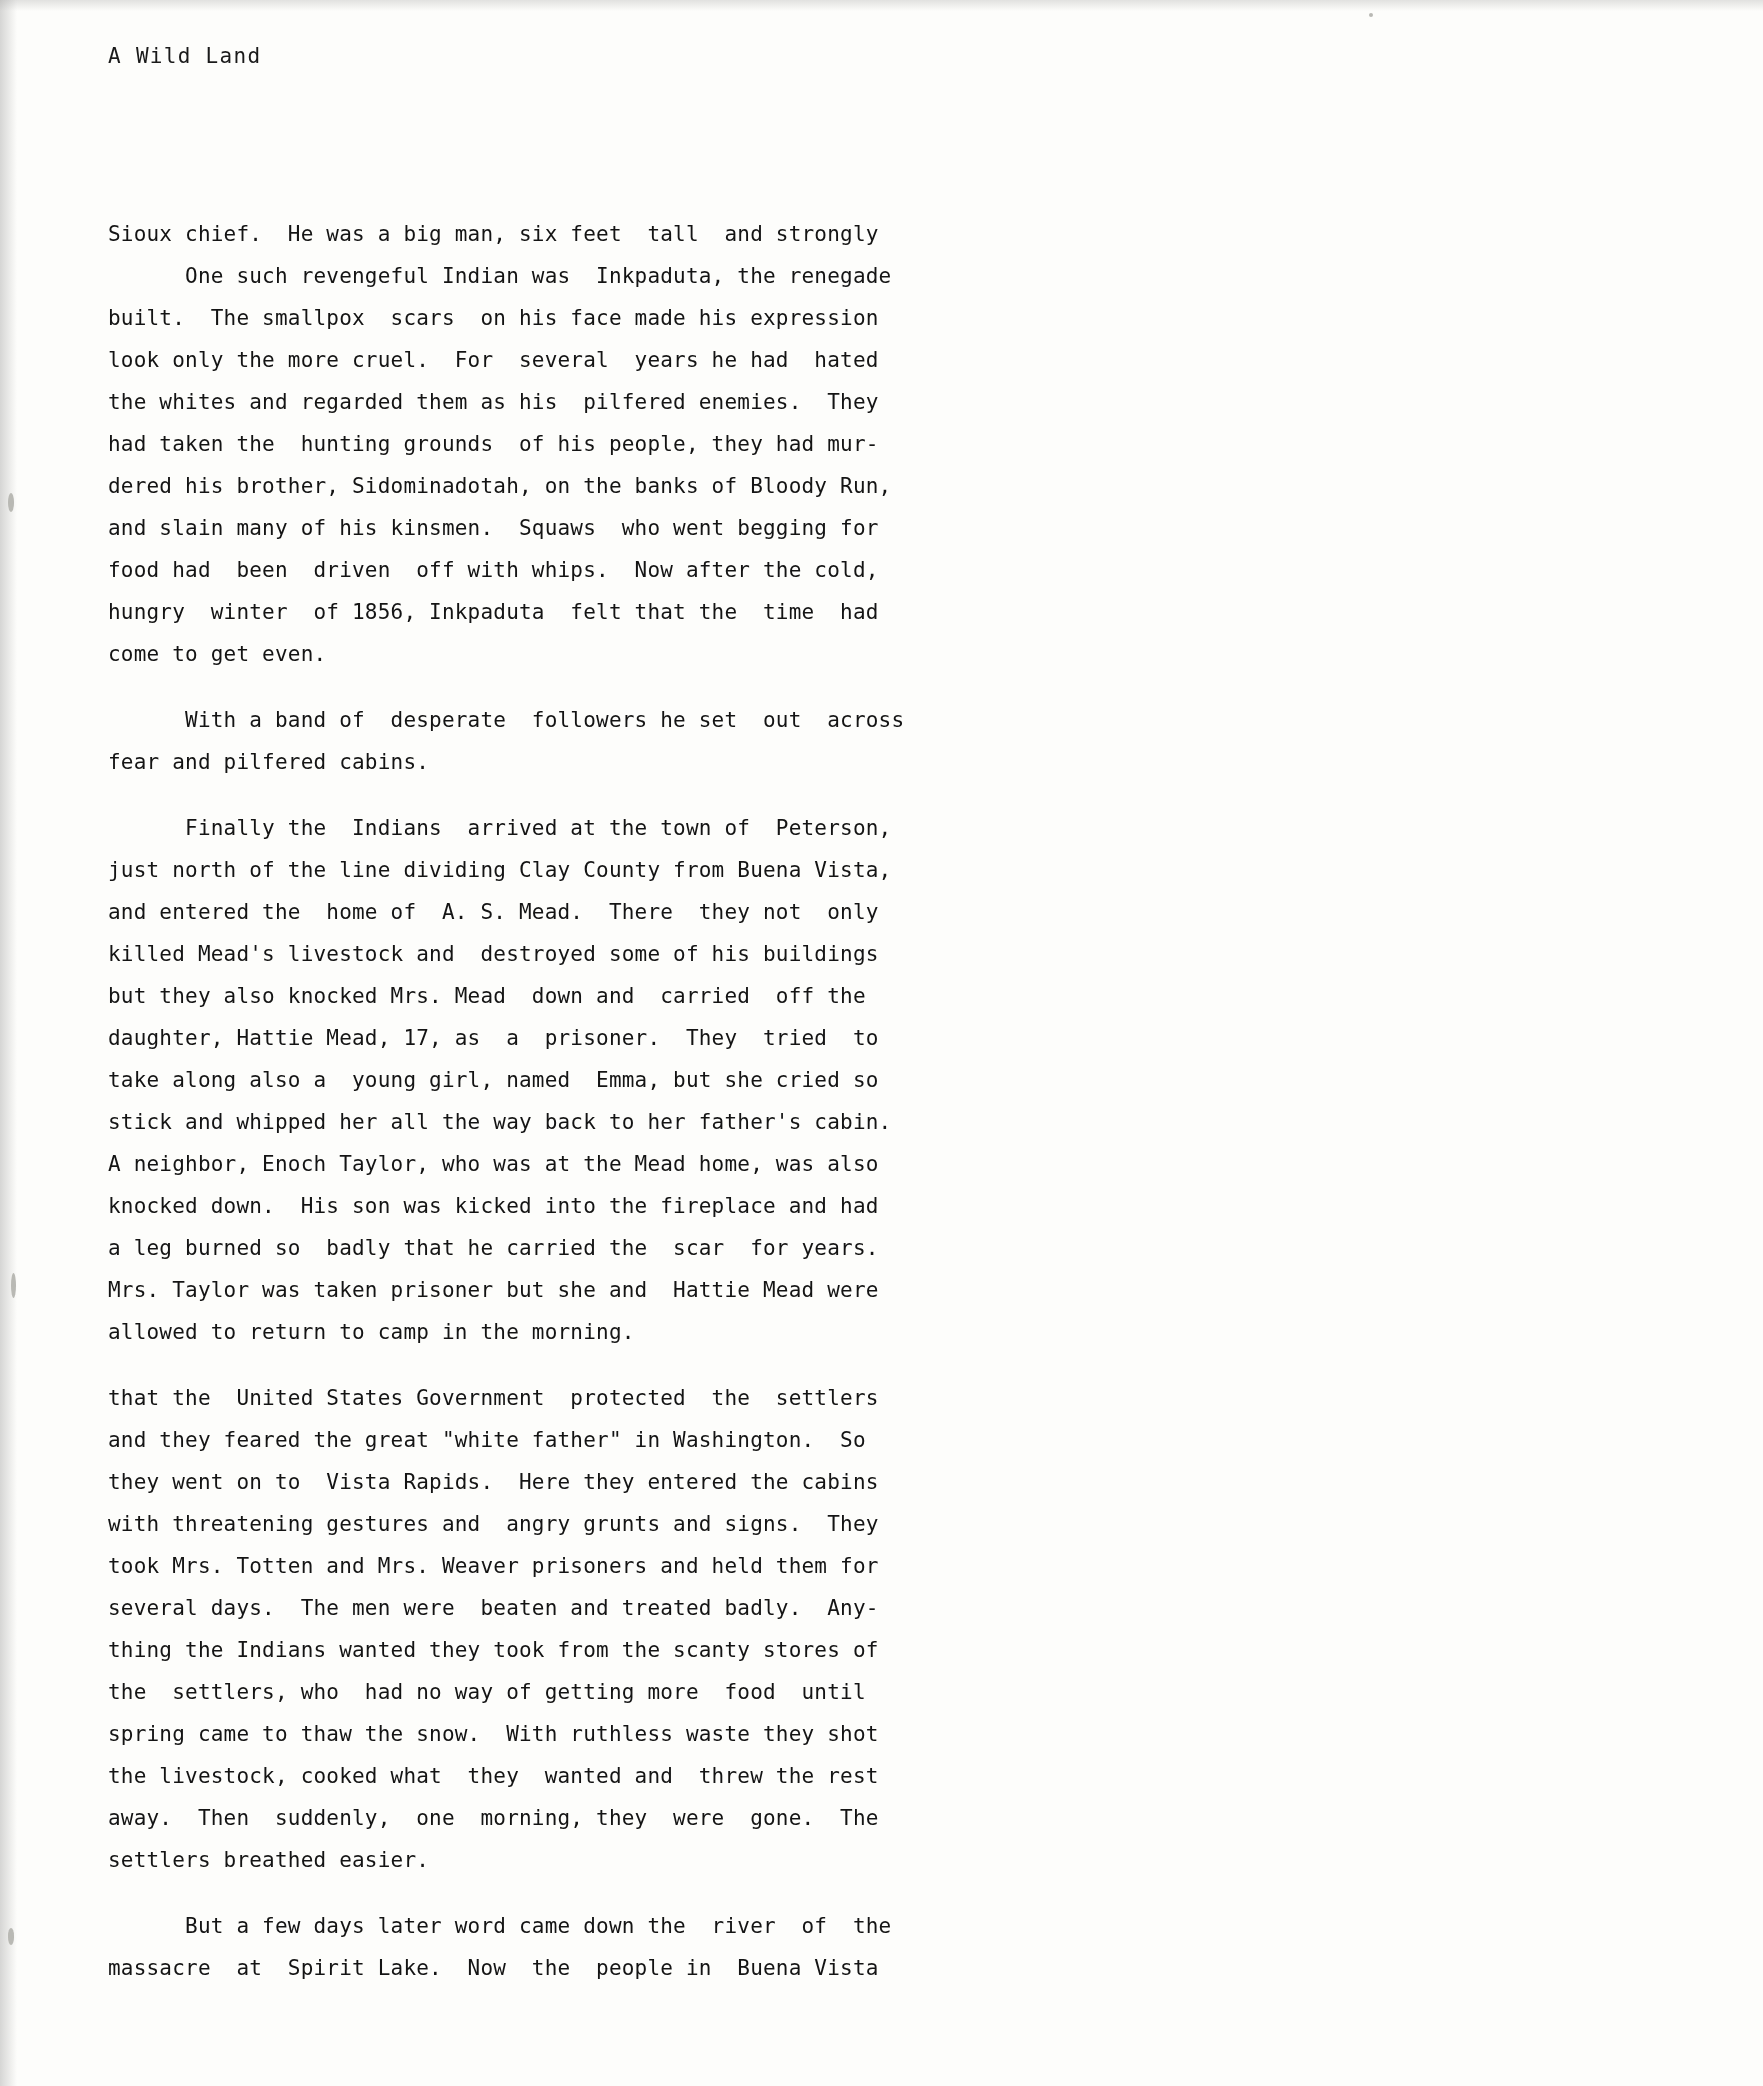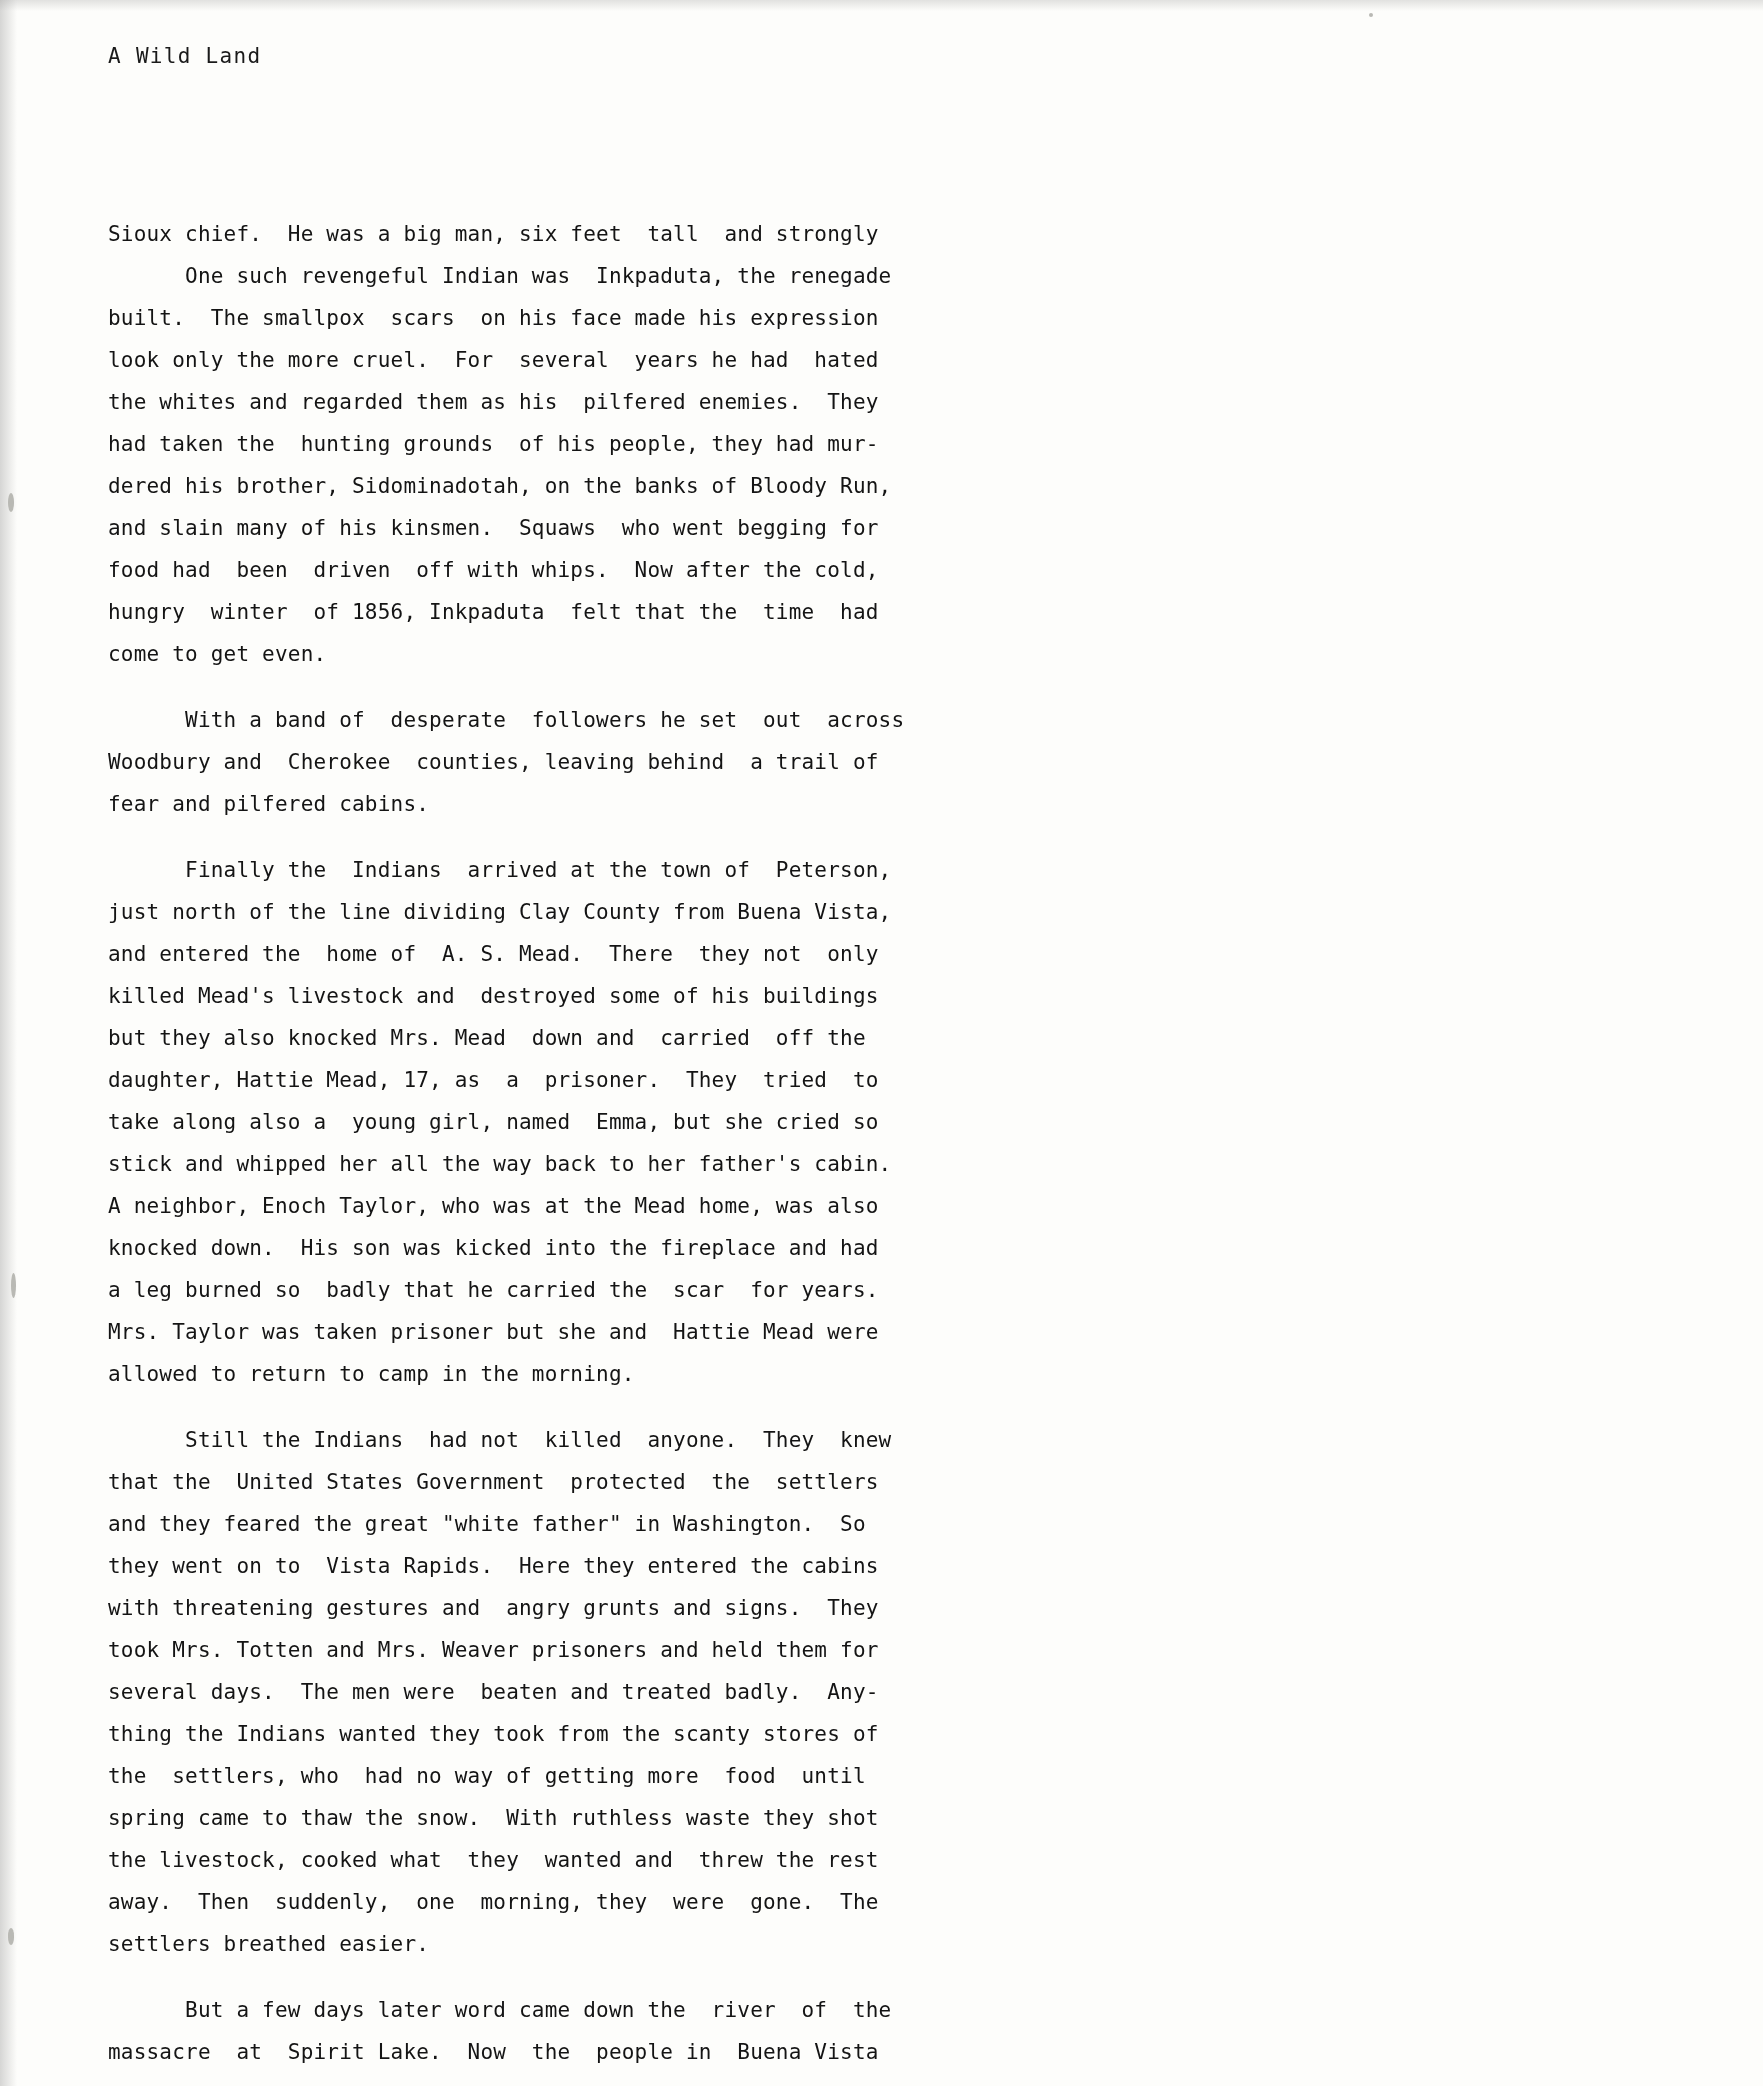--- a/index.html
+++ b/index.html
@@ -98,42 +98,40 @@
       <span class="line">had taken the  hunting grounds  of his people, they had mur-</span>
       <span class="line">dered his brother, Sidominadotah, on the banks of Bloody Run,</span>
       <span class="line">and slain many of his kinsmen.  Squaws  who went begging for</span>
       <span class="line">food had  been  driven  off with whips.  Now after the cold,</span>
       <span class="line">hungry  winter  of 1856, Inkpaduta  felt that the  time  had</span>
       <span class="line">come to get even.</span>
     </div>
 
     <div class="para">
       <span class="line">      With a band of  desperate  followers he set  out  across</span>
-      <span class="line">Woodbury and  Cherokee  counties, leaving behind  a trail of</span>
       <span class="line">fear and pilfered cabins.</span>
     </div>
 
     <div class="para">
       <span class="line">      Finally the  Indians  arrived at the town of  Peterson,</span>
       <span class="line">just north of the line dividing Clay County from Buena Vista,</span>
       <span class="line">and entered the  home of  A. S. Mead.  There  they not  only</span>
       <span class="line">killed Mead's livestock and  destroyed some of his buildings</span>
       <span class="line">but they also knocked Mrs. Mead  down and  carried  off the</span>
       <span class="line">daughter, Hattie Mead, 17, as  a  prisoner.  They  tried  to</span>
       <span class="line">take along also a  young girl, named  Emma, but she cried so</span>
       <span class="line">stick and whipped her all the way back to her father's cabin.</span>
       <span class="line">A neighbor, Enoch Taylor, who was at the Mead home, was also</span>
       <span class="line">knocked down.  His son was kicked into the fireplace and had</span>
       <span class="line">a leg burned so  badly that he carried the  scar  for years.</span>
       <span class="line">Mrs. Taylor was taken prisoner but she and  Hattie Mead were</span>
       <span class="line">allowed to return to camp in the morning.</span>
     </div>
 
     <div class="para">
-      <span class="line">      Still the Indians  had not  killed  anyone.  They  knew</span>
       <span class="line">that the  United States Government  protected  the  settlers</span>
       <span class="line">and they feared the great "white father" in Washington.  So</span>
       <span class="line">they went on to  Vista Rapids.  Here they entered the cabins</span>
       <span class="line">with threatening gestures and  angry grunts and signs.  They</span>
       <span class="line">took Mrs. Totten and Mrs. Weaver prisoners and held them for</span>
       <span class="line">several days.  The men were  beaten and treated badly.  Any-</span>
       <span class="line">thing the Indians wanted they took from the scanty stores of</span>
       <span class="line">the  settlers, who  had no way of getting more  food  until</span>
       <span class="line">spring came to thaw the snow.  With ruthless waste they shot</span>
       <span class="line">the livestock, cooked what  they  wanted and  threw the rest</span>

